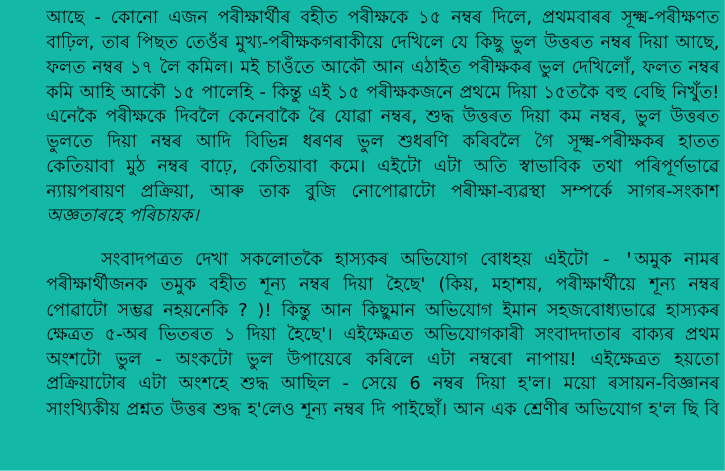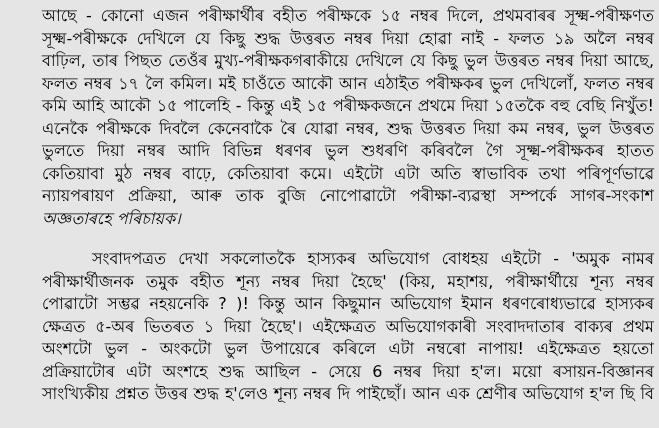--- a/index.html
+++ b/index.html
@@ -5,21 +5,21 @@
   html, body {
     margin: 0;
     padding: 0;
     background: #ffffff;
   }
   .page {
     position: relative;
     width: 659px;
     height: 428px;
     box-sizing: border-box;
-    background: #e5e5e5;
+    background: #14b8a6;
     color: #000000;
     font-family: "DejaVu Sans", sans-serif;
     font-size: 16px;
     padding: 5px 5px 0 42px;
     overflow: hidden;
   }
   .para {
     margin: 0;
     padding: 0;
   }
@@ -33,43 +33,43 @@
     -moz-text-align-last: justify;
     white-space: normal;
   }
   .line.lastline {
     text-align-last: left;
     font-style: italic;
     -moz-text-align-last: left;
   }
   .line.indent {
     text-indent: 50px;
+    font-family: Liberation Mono, monospace;
   }
 </style>
 </head>
 <body>
 
 <div class="page">
 
   <div class="para para-1">
     <div class="line">আছে - কোনো এজন পৰীক্ষাৰ্থীৰ বহীত পৰীক্ষকে ১৫ নম্বৰ দিলে, প্ৰথমবাৰৰ সূক্ষ্ম-পৰীক্ষণত</div>
-    <div class="line">সূক্ষ্ম-পৰীক্ষকে দেখিলে যে কিছু শুদ্ধ উত্তৰত নম্বৰ দিয়া হোৱা নাই - ফলত ১৯ অলৈ নম্বৰ</div>
     <div class="line">বাঢ়িল, তাৰ পিছত তেওঁৰ মুখ্য-পৰীক্ষকগৰাকীয়ে দেখিলে যে কিছু ভুল উত্তৰত নম্বৰ দিয়া আছে,</div>
     <div class="line">ফলত নম্বৰ ১৭ লৈ কমিল। মই চাওঁতে আকৌ আন এঠাইত পৰীক্ষকৰ ভুল দেখিলোঁ, ফলত নম্বৰ</div>
     <div class="line">কমি আহি আকৌ ১৫ পালেহি - কিন্তু এই ১৫ পৰীক্ষকজনে প্ৰথমে দিয়া ১৫তকৈ বহু বেছি নিখুঁত!</div>
     <div class="line">এনেকৈ পৰীক্ষকে দিবলৈ কেনেবাকৈ ৰৈ যোৱা নম্বৰ, শুদ্ধ উত্তৰত দিয়া কম নম্বৰ, ভুল উত্তৰত</div>
     <div class="line">ভুলতে দিয়া নম্বৰ আদি বিভিন্ন ধৰণৰ ভুল শুধৰণি কৰিবলৈ গৈ সূক্ষ্ম-পৰীক্ষকৰ হাতত</div>
     <div class="line">কেতিয়াবা মুঠ নম্বৰ বাঢ়ে, কেতিয়াবা কমে। এইটো এটা অতি স্বাভাবিক তথা পৰিপূৰ্ণভাৱে</div>
     <div class="line">ন্যায়পৰায়ণ প্ৰক্ৰিয়া, আৰু তাক বুজি নোপোৱাটো পৰীক্ষা-ব্যৱস্থা সম্পৰ্কে সাগৰ-সংকাশ</div>
     <div class="line lastline">অজ্ঞতাৰহে পৰিচায়ক।</div>
   </div>
 
   <div class="para para-2">
     <div class="line indent">সংবাদপত্ৰত দেখা সকলোতকৈ হাস্যকৰ অভিযোগ বোধহয় এইটো - 'অমুক নামৰ</div>
     <div class="line">পৰীক্ষাৰ্থীজনক তমুক বহীত শূন্য নম্বৰ দিয়া হৈছে' (কিয়, মহাশয়, পৰীক্ষাৰ্থীয়ে শূন্য নম্বৰ</div>
-    <div class="line">পোৱাটো সম্ভৱ নহয়নেকি ? )! কিন্তু আন কিছুমান অভিযোগ ইমান ধৰণৰোধ্যভাৱে হাস্যকৰ</div>
+    <div class="line">পোৱাটো সম্ভৱ নহয়নেকি ? )! কিন্তু আন কিছুমান অভিযোগ ইমান সহজবোধ্যভাৱে হাস্যকৰ</div>
     <div class="line">ক্ষেত্ৰত ৫-অৰ ভিতৰত ১ দিয়া হৈছে'। এইক্ষেত্ৰত অভিযোগকাৰী সংবাদদাতাৰ বাক্যৰ প্ৰথম</div>
     <div class="line">অংশটো ভুল - অংকটো ভুল উপায়েৰে কৰিলে এটা নম্বৰো নাপায়! এইক্ষেত্ৰত হয়তো</div>
     <div class="line">প্ৰক্ৰিয়াটোৰ এটা অংশহে শুদ্ধ আছিল - সেয়ে 6 নম্বৰ দিয়া হ'ল। ময়ো ৰসায়ন-বিজ্ঞানৰ</div>
     <div class="line">সাংখ্যিকীয় প্ৰশ্নত উত্তৰ শুদ্ধ হ'লেও শূন্য নম্বৰ দি পাইছোঁ। আন এক শ্ৰেণীৰ অভিযোগ হ'ল ছি বি</div>
   </div>
 
 </div>
 
 </body></html>

